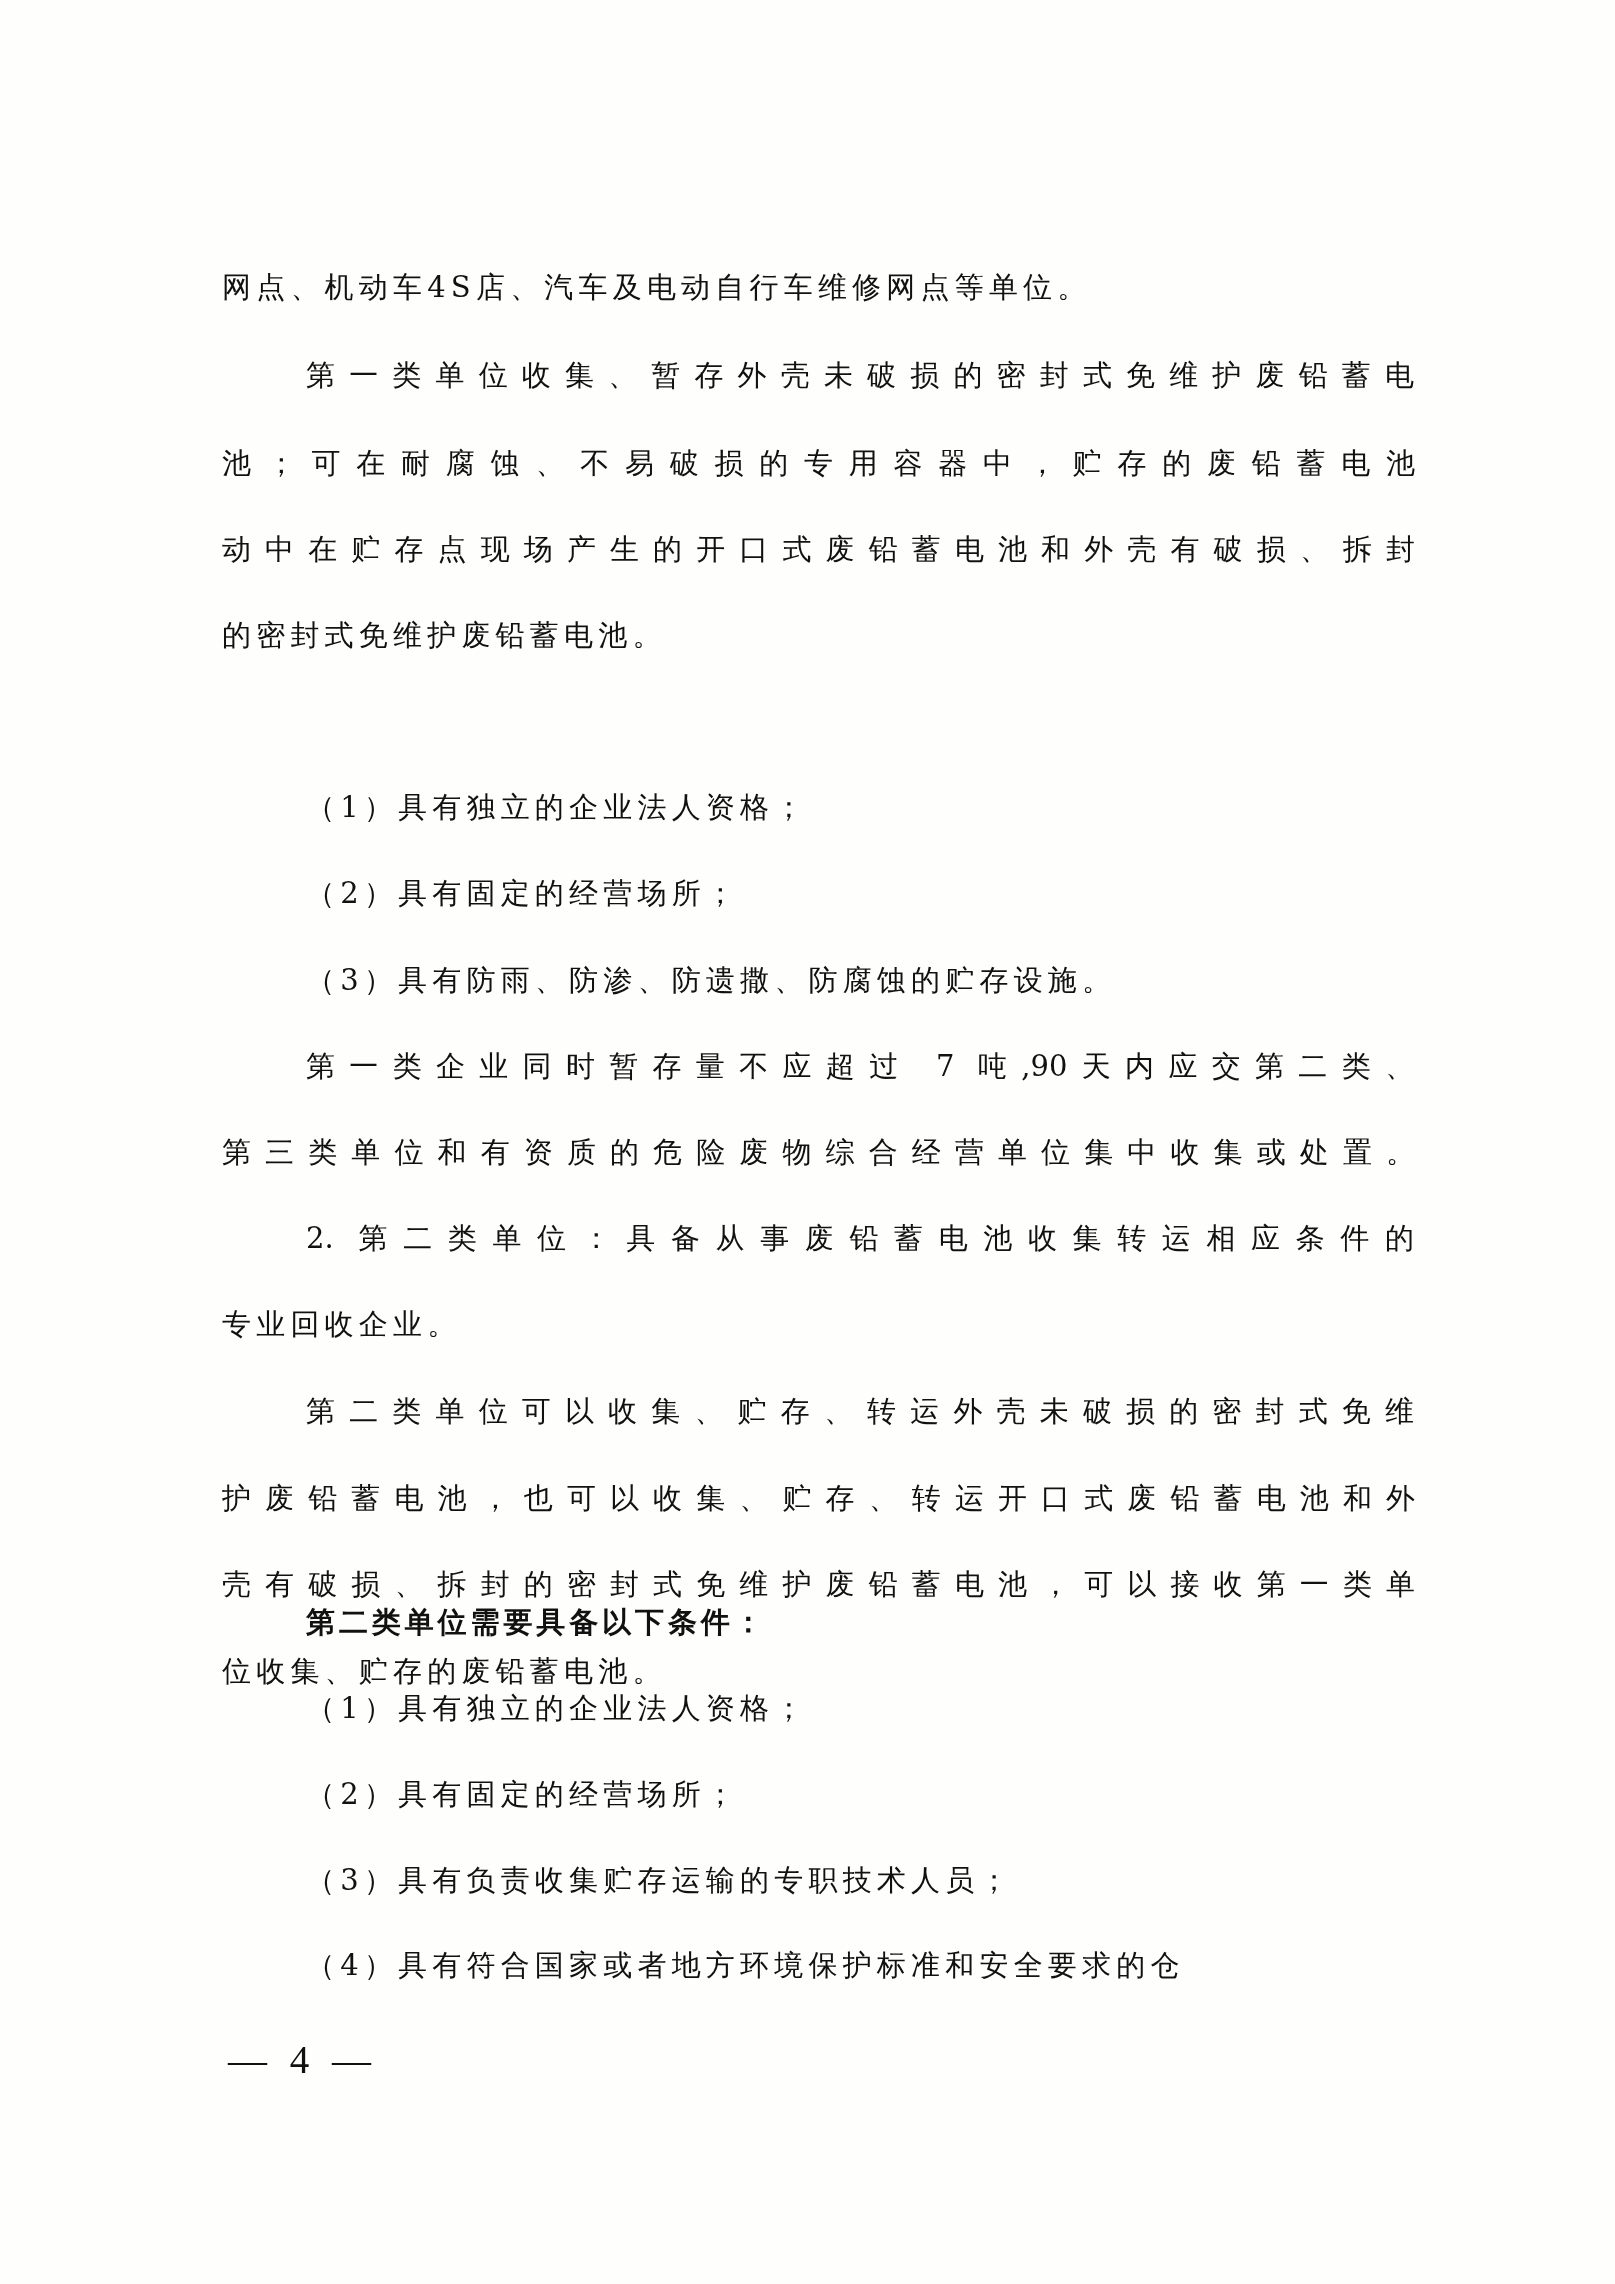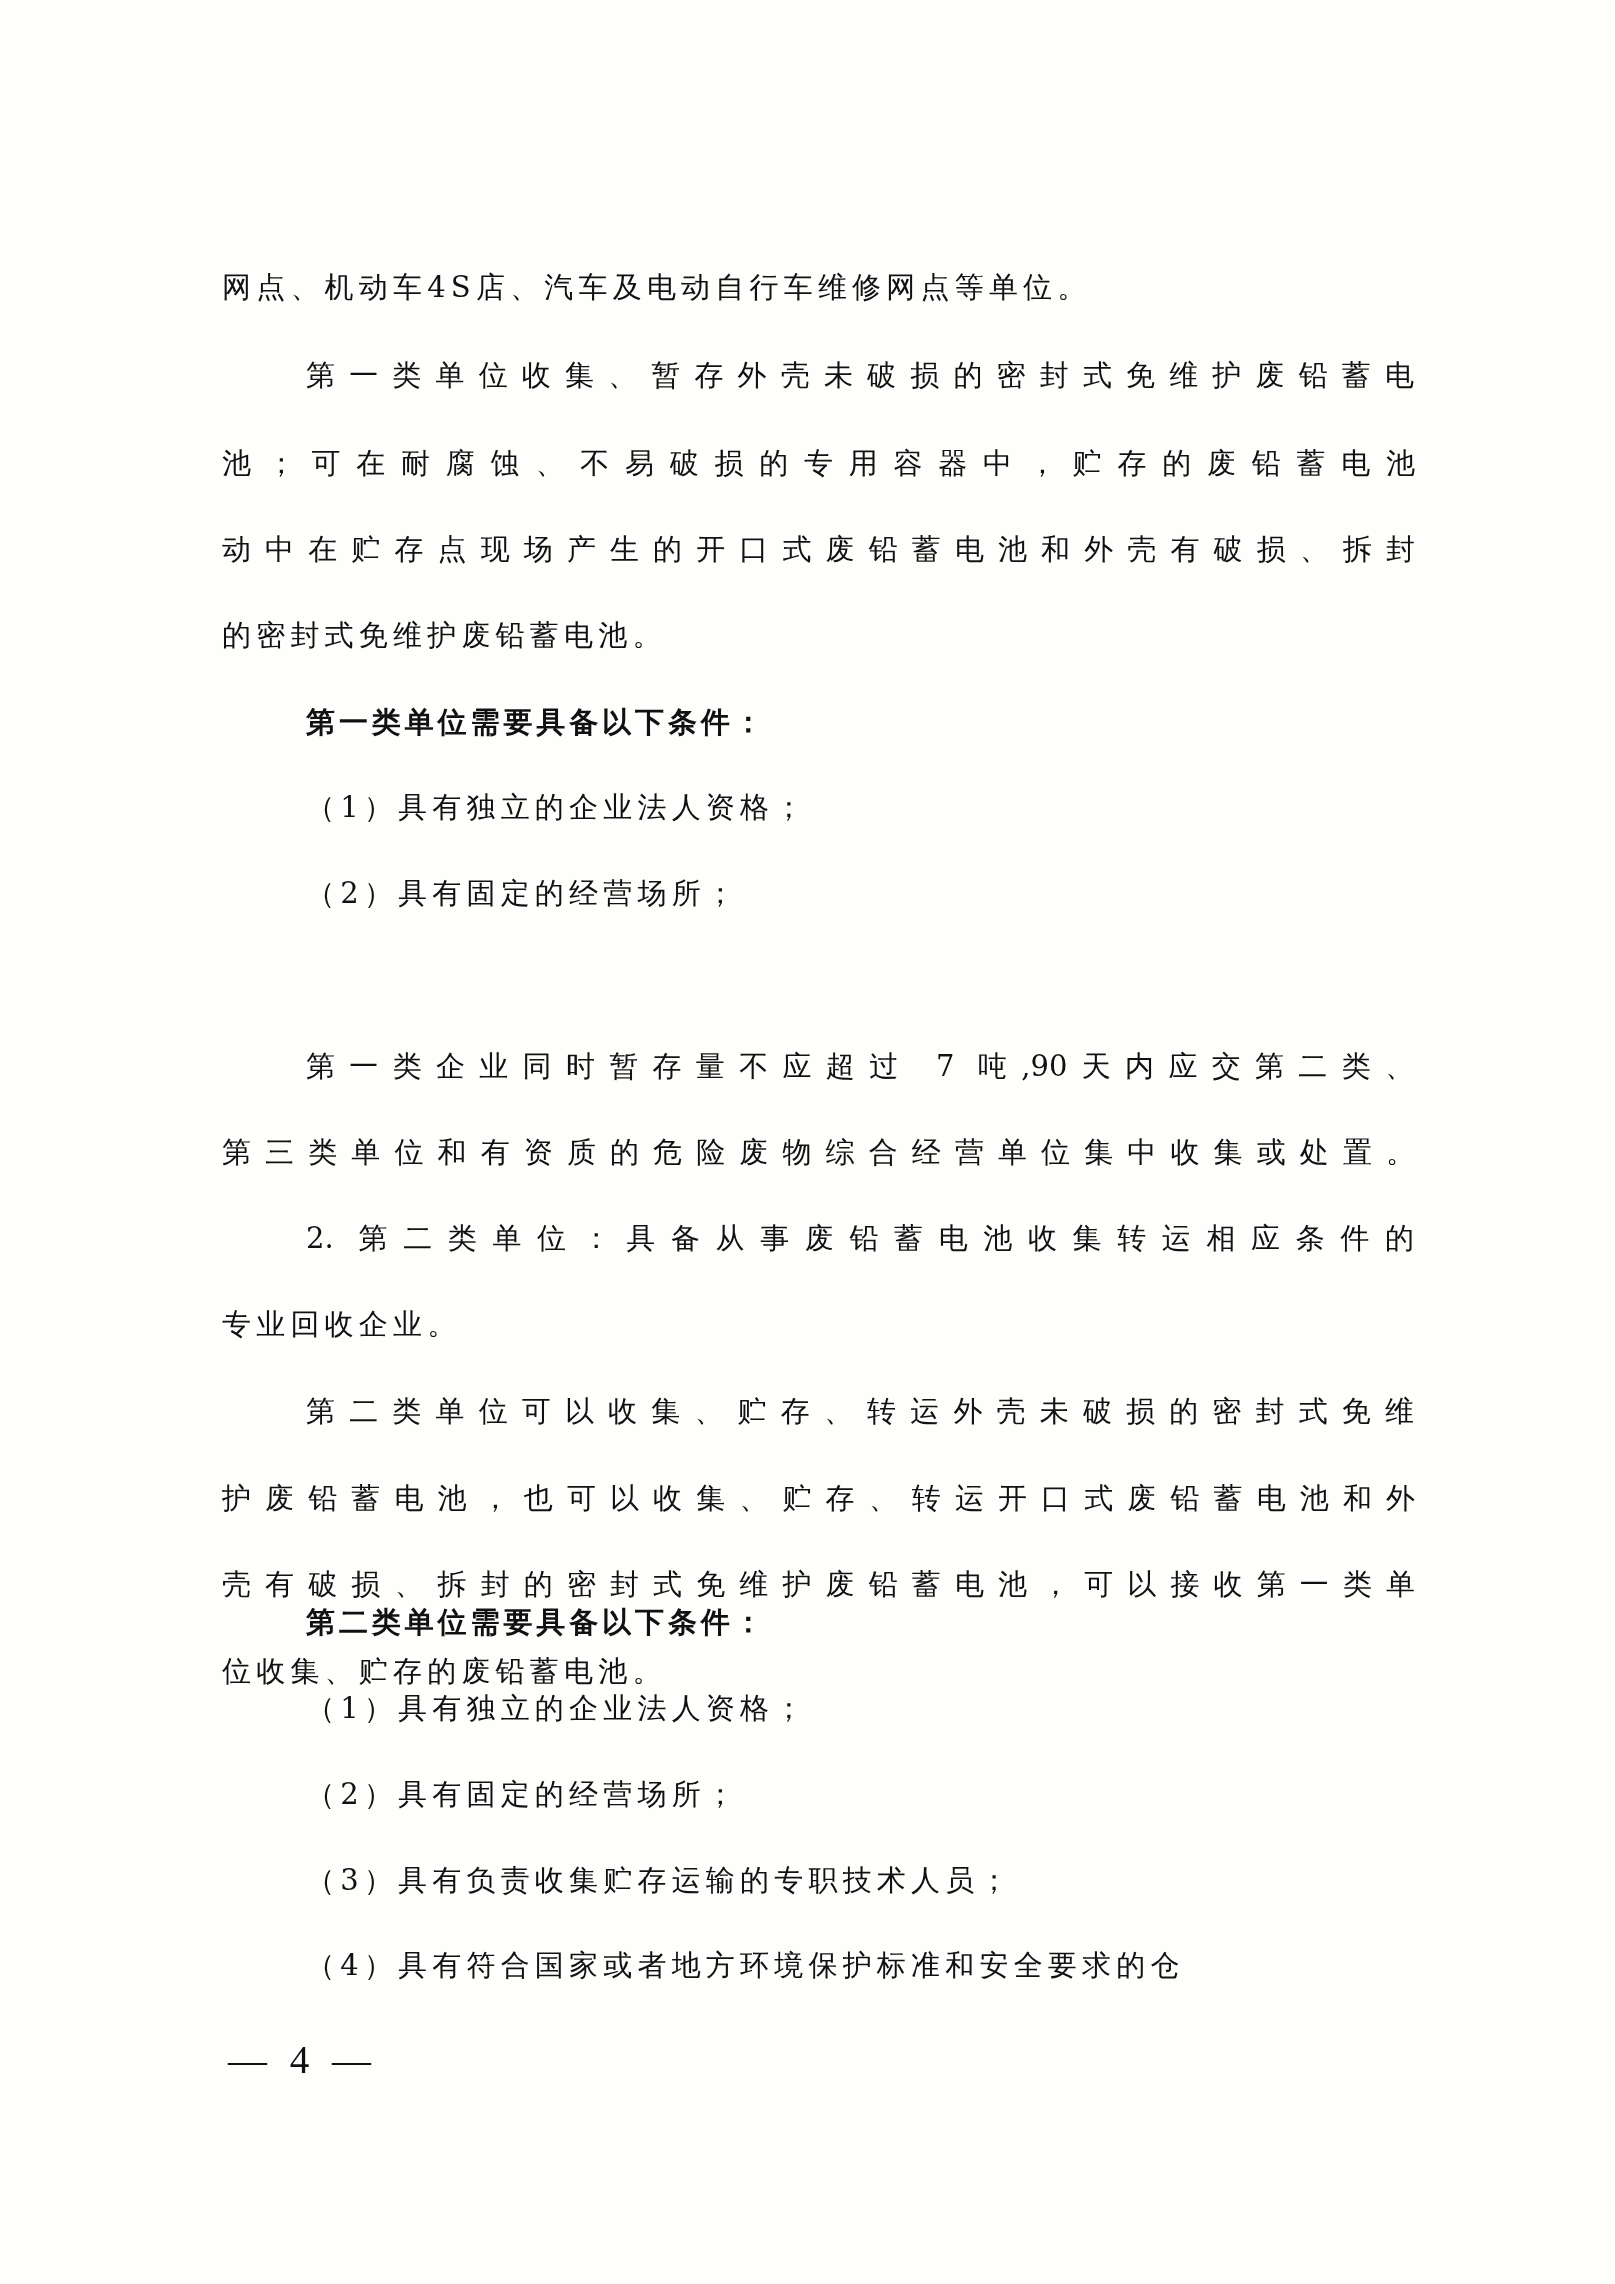--- a/index.html
+++ b/index.html
@@ -57,23 +57,23 @@
 <body>
 
 <div class="page">
   <div class="line" style="top: 261px;">网点、机动车4S店、汽车及电动自行车维修网点等单位。</div>
 
   <div class="line indent justify" style="top: 349px;">第一类单位收集、暂存外壳未破损的密封式免维护废铅蓄电</div>
   <div class="line justify" style="top: 437px;">池；可在耐腐蚀、不易破损的专用容器中，贮存的废铅蓄电池</div>
   <div class="line justify" style="top: 523px;">动中在贮存点现场产生的开口式废铅蓄电池和外壳有破损、拆封</div>
   <div class="line" style="top: 609px;">的密封式免维护废铅蓄电池。</div>
 
-  <div class="line indent bold" style="top: 696px;">第一类单位需要具备以下条件：</div>
   <div class="line item" style="top: 781px;">（1）具有独立的企业法人资格；</div>
   <div class="line item" style="top: 867px;">（2）具有固定的经营场所；</div>
+  <div class="line item" style="top: 954px;">（3）具有防雨、防渗、防遗撒、防腐蚀的贮存设施。</div>
 
   <div class="line indent justify" style="top: 1040px;">第一类企业同时暂存量不应超过 7 吨,90天内应交第二类、</div>
   <div class="line justify" style="top: 1126px;">第三类单位和有资质的危险废物综合经营单位集中收集或处置。</div>
 
   <div class="line indent justify" style="top: 1212px;">2. 第二类单位：具备从事废铅蓄电池收集转运相应条件的</div>
   <div class="line" style="top: 1298px;">专业回收企业。</div>
 
   <div class="line indent justify" style="top: 1385px;">第二类单位可以收集、贮存、转运外壳未破损的密封式免维</div>
   <div class="line justify" style="top: 1472px;">护废铅蓄电池，也可以收集、贮存、转运开口式废铅蓄电池和外</div>
   <div class="line justify" style="top: 1558px;">壳有破损、拆封的密封式免维护废铅蓄电池，可以接收第一类单</div>

